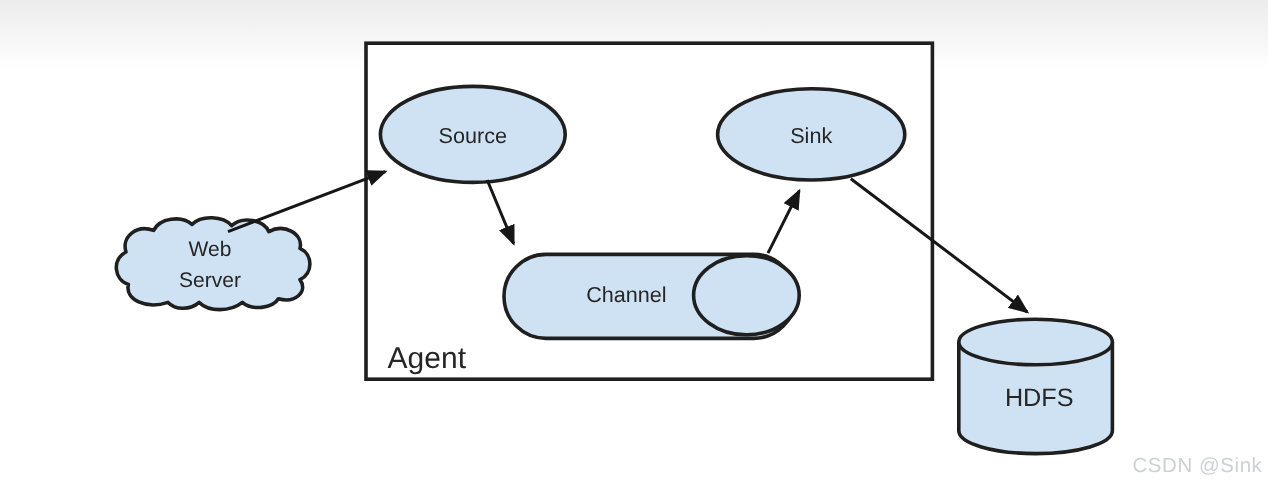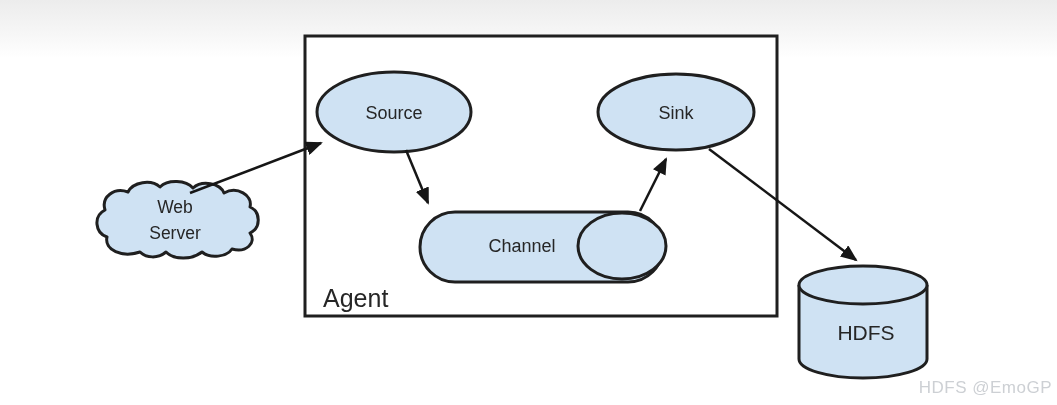--- a/index.html
+++ b/index.html
@@ -74,14 +74,14 @@
     <path d="M799 285 L799 359 A64 19 0 0 0 927 359 L927 285" fill="#cfe2f3" stroke="#1f1f1f" stroke-width="3"></path>
     <ellipse cx="863" cy="285" rx="64" ry="19" fill="#cfe2f3" stroke="#1f1f1f" stroke-width="3"></ellipse>
     <text class="node-label" x="866" y="332" font-size="21" text-anchor="middle" dominant-baseline="central">HDFS</text>
 
     <line x1="190" y1="193" x2="321" y2="143" stroke="#161616" stroke-width="2.5" marker-end="url(#arrowhead)"></line>
     <line x1="406" y1="150" x2="428" y2="203" stroke="#161616" stroke-width="2.5" marker-end="url(#arrowhead)"></line>
     <line x1="640" y1="211" x2="666" y2="159" stroke="#161616" stroke-width="2.5" marker-end="url(#arrowhead)"></line>
     <line x1="709" y1="149" x2="856" y2="260" stroke="#161616" stroke-width="2.5" marker-end="url(#arrowhead)"></line>
   </svg>
 
-  <div class="watermark">HDFS @EmoGP</div>
+  <div class="watermark">CSDN @Sink</div>
 </div>
 
 </body></html>

